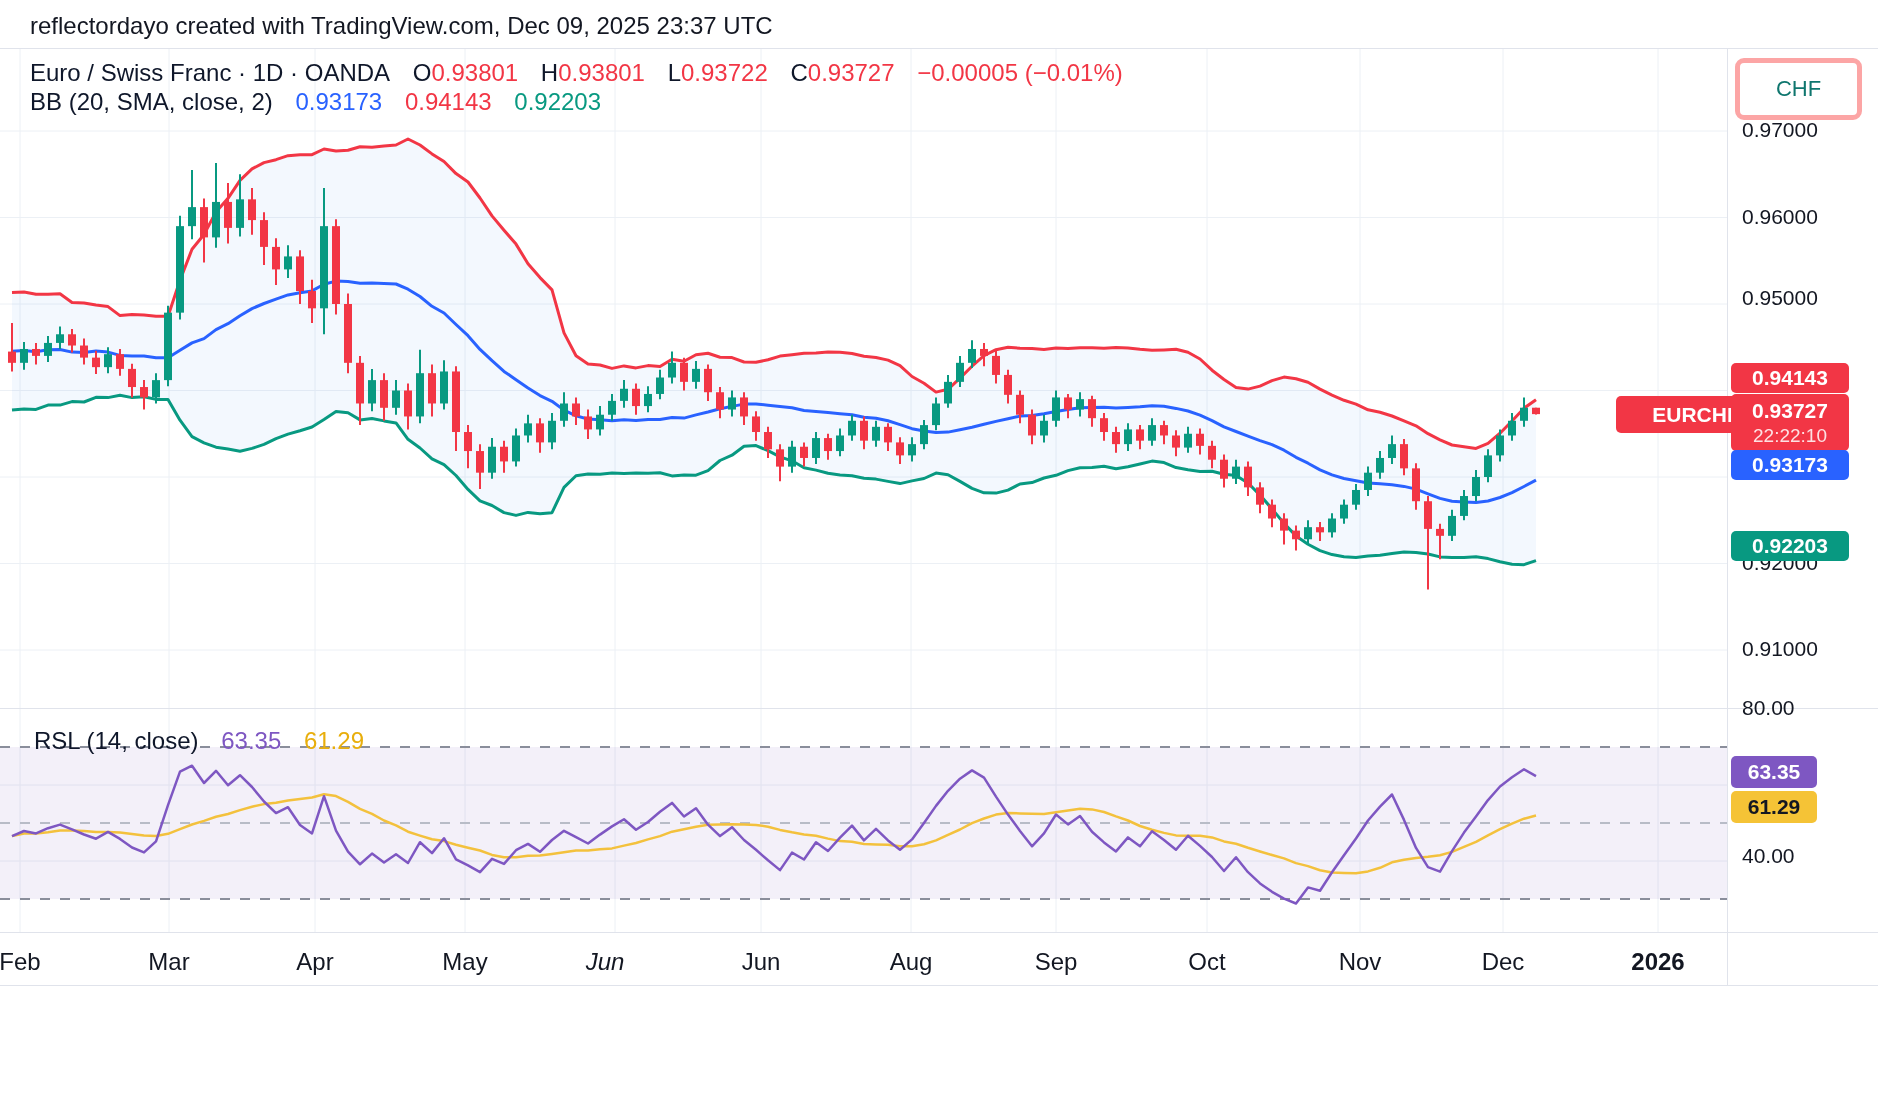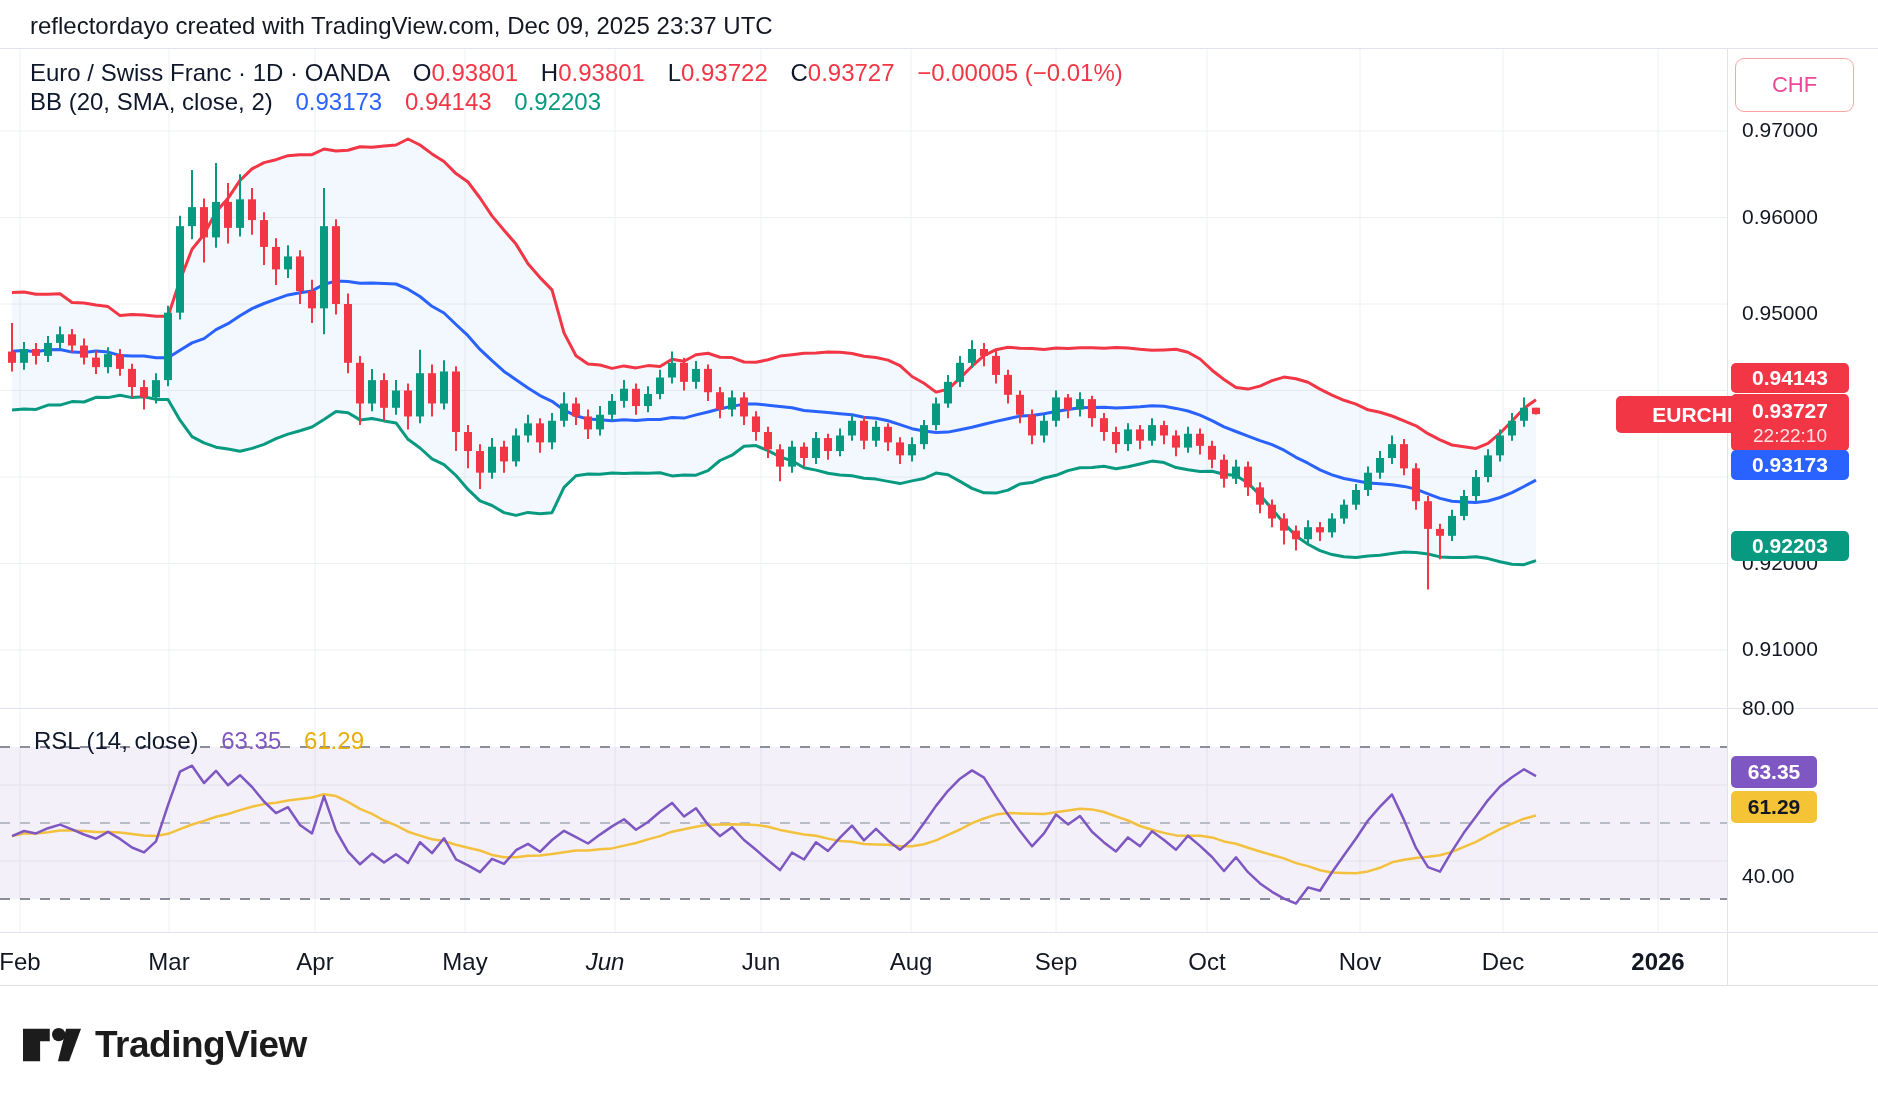--- a/index.html
+++ b/index.html
@@ -19,22 +19,22 @@
   .v-yellow{color:#e8ae0c;}
   .axis-label{position:absolute;left:1742px;font-size:21px;color:#131722;white-space:nowrap;z-index:2;}
   .time-label{position:absolute;top:948px;font-size:24px;color:#131722;transform:translateX(-50%);white-space:nowrap;z-index:2;}
   .badge{position:absolute;left:1731px;width:118px;border-radius:5px;color:#fff;z-index:6;
          font-size:21px;font-weight:600;display:flex;align-items:center;justify-content:center;}
   .badge.small{width:86px;}
   #last-price-badge{flex-direction:column;line-height:1.25;}
   #last-countdown{font-size:19px;font-weight:400;color:rgba(255,255,255,.85);}
   #symbol-price-label{position:absolute;left:1616px;width:96px;height:37px;border-radius:5px;
          background:#f23645;color:#fff;font-size:21px;font-weight:600;display:flex;align-items:center;justify-content:center;z-index:6;}
-  #currency-button{position:absolute;left:1735px;top:58px;width:117px;height:52px;border:1px solid #fca5a5;
-         border-radius:9px;display:flex;align-items:center;justify-content:center;font-size:22px;color:#ec4899;z-index:6;background:#fff;}
+  #currency-button{position:absolute;left:1735px;top:58px;width:117px;height:52px;border:5px solid #fca5a5;
+         border-radius:9px;display:flex;align-items:center;justify-content:center;font-size:22px;color:#0f766e;z-index:6;background:#fff;}
   #logo{position:absolute;left:23px;top:1024px;display:flex;align-items:center;gap:14px;z-index:5;}
   #logo-text{font-size:37px;font-weight:700;color:#1c1c1c;letter-spacing:-0.5px;}
 </style>
 </head>
 <body>
 
 <div id="app">
 
   <div id="attribution" class="abs">reflectordayo created with TradingView.com, Dec 09, 2025 23:37 UTC</div>
 
@@ -384,36 +384,28 @@
   <div class="badge" id="bb-lower-badge" style="top: 530.94px; height: 30px; background: rgb(8, 153, 129);">
     <span>0.92203</span>
   </div>
   <div class="badge small" id="rsi-badge" style="top: 756.27px; height: 32px; background: rgb(126, 87, 194);">
     <span>63.35</span>
   </div>
   <div class="badge small" id="rsi-ma-badge" style="color: rgb(19, 23, 34); top: 791.27px; height: 32px; background: rgb(245, 195, 54);">
     <span>61.29</span>
   </div>
 
-  <div id="logo">
-    <svg width="58" height="40" viewBox="0 0 78 46">
-      <path d="M0 1 H36 V18 H23 V45 H0 Z" fill="#1c1c1c"></path>
-      <circle cx="48" cy="9" r="9" fill="#1c1c1c"></circle>
-      <path d="M58 1 H78 L62 45 H47 Z" fill="#1c1c1c"></path>
-    </svg>
-    <span id="logo-text">TradingView</span>
-  </div>
 
 <div class="axis-label" style="top: 118px;">0.97000</div>
     <div class="axis-label" style="top: 204.5px;">0.96000</div>
-    <div class="axis-label" style="top: 301px; text-align: center;">0.95000</div>
+    <div class="axis-label" style="top: 286px; text-align: center;">0.95000</div>
     <div class="axis-label" style="top: 550.5px;">0.92000</div>
     <div class="axis-label" style="top: 637px;">0.91000</div>
     <div class="axis-label" style="top: 696px;">80.00</div>
-    <div class="axis-label" style="top: 864px;">40.00</div>
+    <div class="axis-label" style="top: 844px;">40.00</div>
     <div class="time-label" style="left: 20px;">Feb</div>
     <div class="time-label" style="left: 169px;">Mar</div>
     <div class="time-label" style="left: 315px;">Apr</div>
     <div class="time-label" style="left: 465px;">May</div>
     <div class="time-label" style="left: 605px; font-style: italic;">Jun</div>
     <div class="time-label" style="left: 761px;">Jun</div>
     <div class="time-label" style="left: 911px;">Aug</div>
     <div class="time-label" style="left: 1056px;">Sep</div>
     <div class="time-label" style="left: 1207px;">Oct</div>
     <div class="time-label" style="left: 1360px;">Nov</div>

